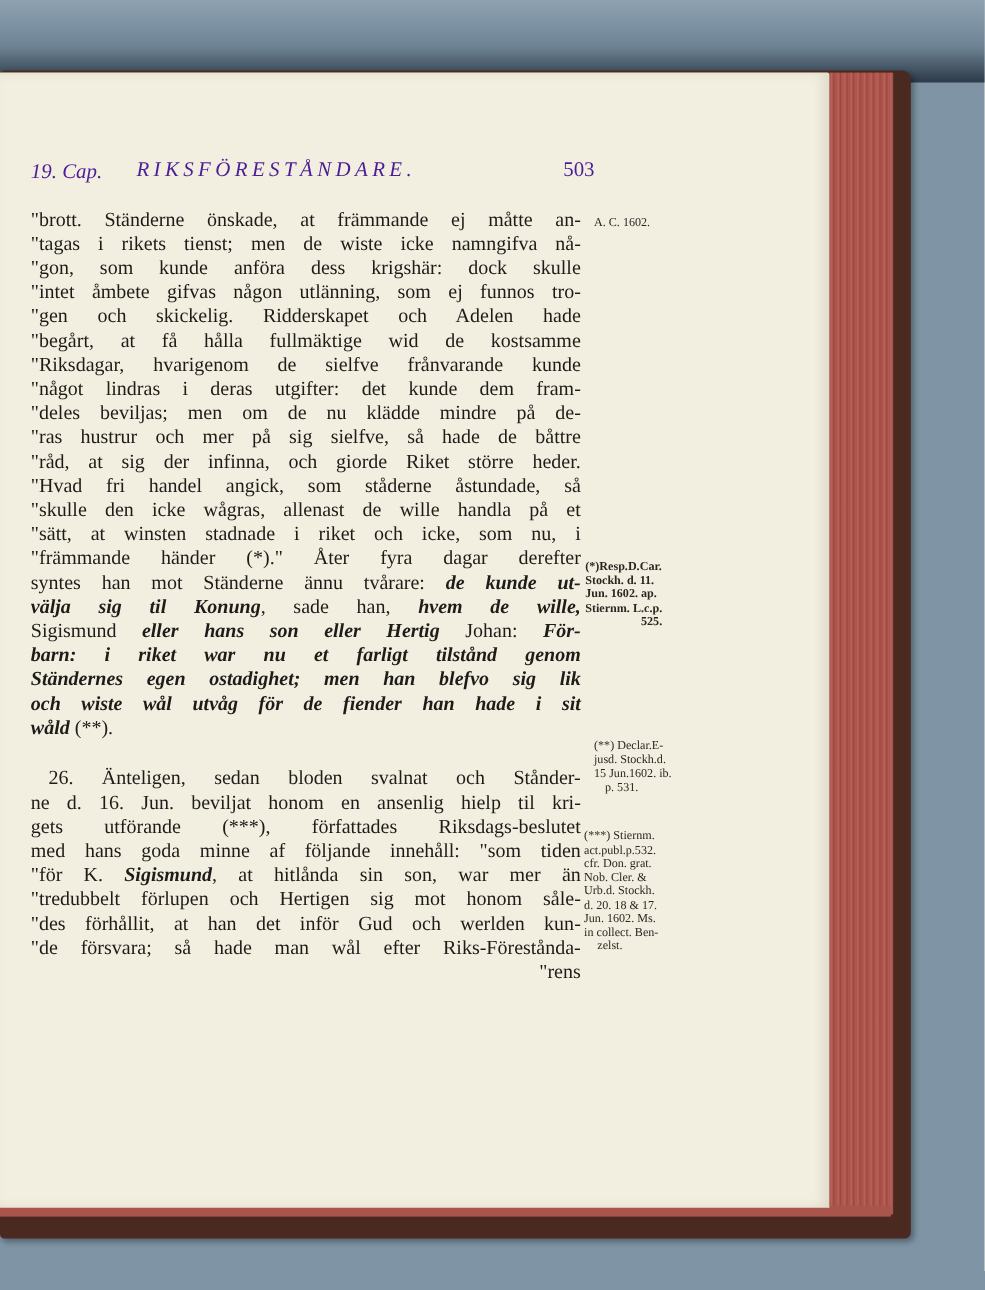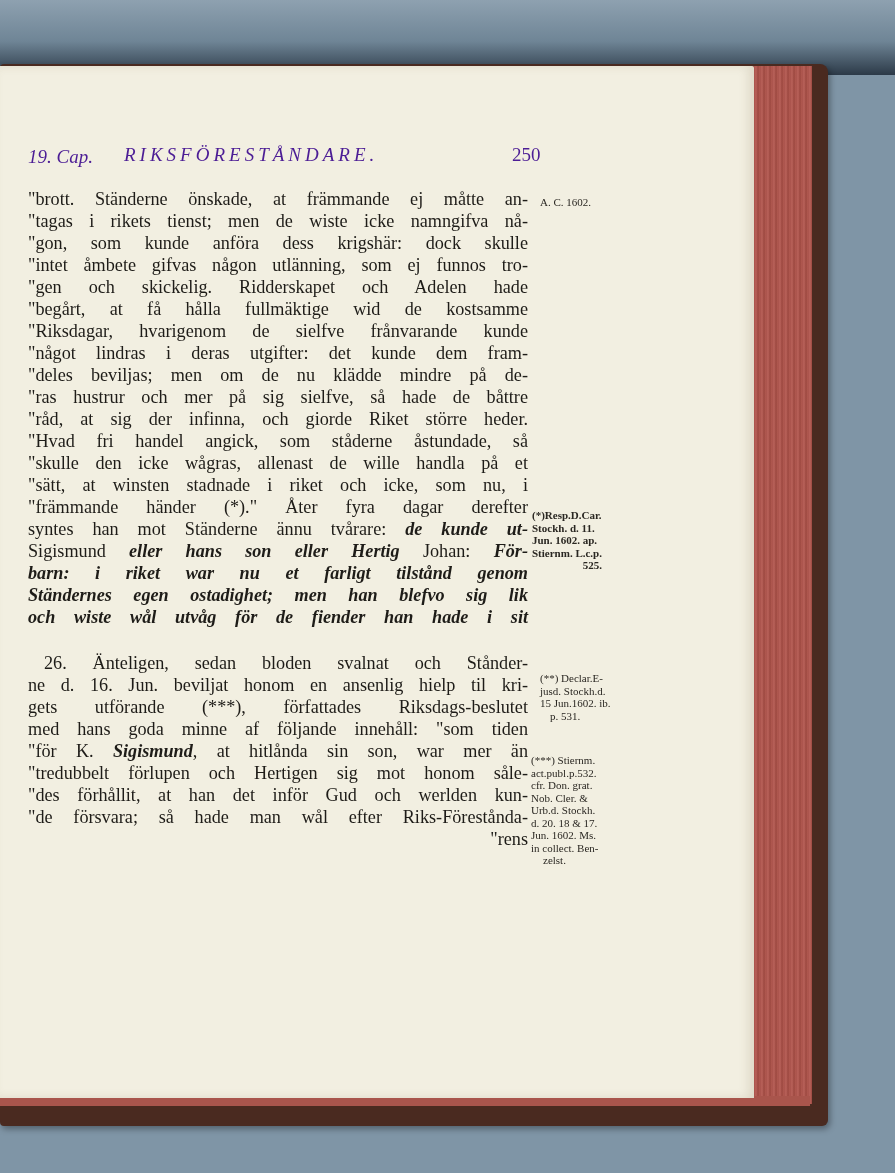--- a/index.html
+++ b/index.html
@@ -60,44 +60,46 @@
 <div class="bg-top"></div>
 <div class="cover"></div>
 <div class="page-edge"></div>
 <div class="bottom-edge"></div>
 
 <div class="page"></div>
 
 <div class="header">
   <span class="cap">19. Cap.</span>
   <span class="title">RIKSFÖRESTÅNDARE.</span>
-  <span class="pgnum">250</span>
+  <span class="pgnum">503</span>
 </div>
 
 <div class="body-text">
   <div class="line">"brott.   Ständerne önskade, at främmande ej måtte an-</div>
   <div class="line">"tagas i rikets tienst; men de wiste icke namngifva nå-</div>
   <div class="line">"gon,  som kunde anföra dess krigshär: dock skulle</div>
   <div class="line">"intet åmbete gifvas någon utlänning, som ej funnos tro-</div>
   <div class="line">"gen  och  skickelig.   Ridderskapet och Adelen hade</div>
   <div class="line">"begårt,  at få hålla fullmäktige wid de kostsamme</div>
   <div class="line">"Riksdagar,  hvarigenom de sielfve frånvarande kunde</div>
   <div class="line">"något lindras i deras utgifter:  det kunde dem fram-</div>
   <div class="line">"deles beviljas;  men om de nu klädde mindre på de-</div>
   <div class="line">"ras hustrur och mer på sig sielfve,  så hade de båttre</div>
   <div class="line">"råd,  at sig der infinna, och giorde Riket större heder.</div>
   <div class="line">"Hvad fri handel angick,  som ståderne åstundade,  så</div>
   <div class="line">"skulle den icke wågras,  allenast de wille handla på et</div>
   <div class="line">"sätt,  at winsten stadnade i riket och icke,  som nu,  i</div>
   <div class="line">"främmande händer (*)."   Åter fyra dagar derefter</div>
   <div class="line"><span>syntes han mot Ständerne ännu tvårare: </span><span class="it">de kunde ut-</span></div>
+  <div class="line"><span class="it">välja sig til Konung</span><span>, sade han, </span><span class="it">hvem de wille,</span></div>
   <div class="line"><span>Sigismund </span><span class="it">eller hans son eller Hertig</span><span> Johan: </span><span class="it">För-</span></div>
   <div class="line it">barn: i riket war nu et farligt tilstånd genom</div>
   <div class="line it">Ständernes egen ostadighet; men han blefvo sig lik</div>
   <div class="line it">och wiste wål utvåg för de fiender han hade i sit</div>
+  <div class="line last"><span class="it">wåld</span><span> (**).</span></div>
   <div class="gap"></div>
   <div class="line indent">26. Änteligen, sedan bloden svalnat och Stånder-</div>
   <div class="line">ne d. 16. Jun. beviljat honom en ansenlig hielp til kri-</div>
   <div class="line">gets  utförande  (***),   författades Riksdags-beslutet</div>
   <div class="line">med hans goda minne af följande innehåll: "som tiden</div>
   <div class="line"><span>"för K. </span><span class="it">Sigismund</span><span>,  at hitlånda sin son,  war mer än</span></div>
   <div class="line">"tredubbelt förlupen och Hertigen sig mot honom såle-</div>
   <div class="line">"des förhållit,  at han det inför Gud och werlden kun-</div>
   <div class="line">"de försvara;  så hade man wål efter Riks-Förestånda-</div>
   <div class="line right">"rens</div>

